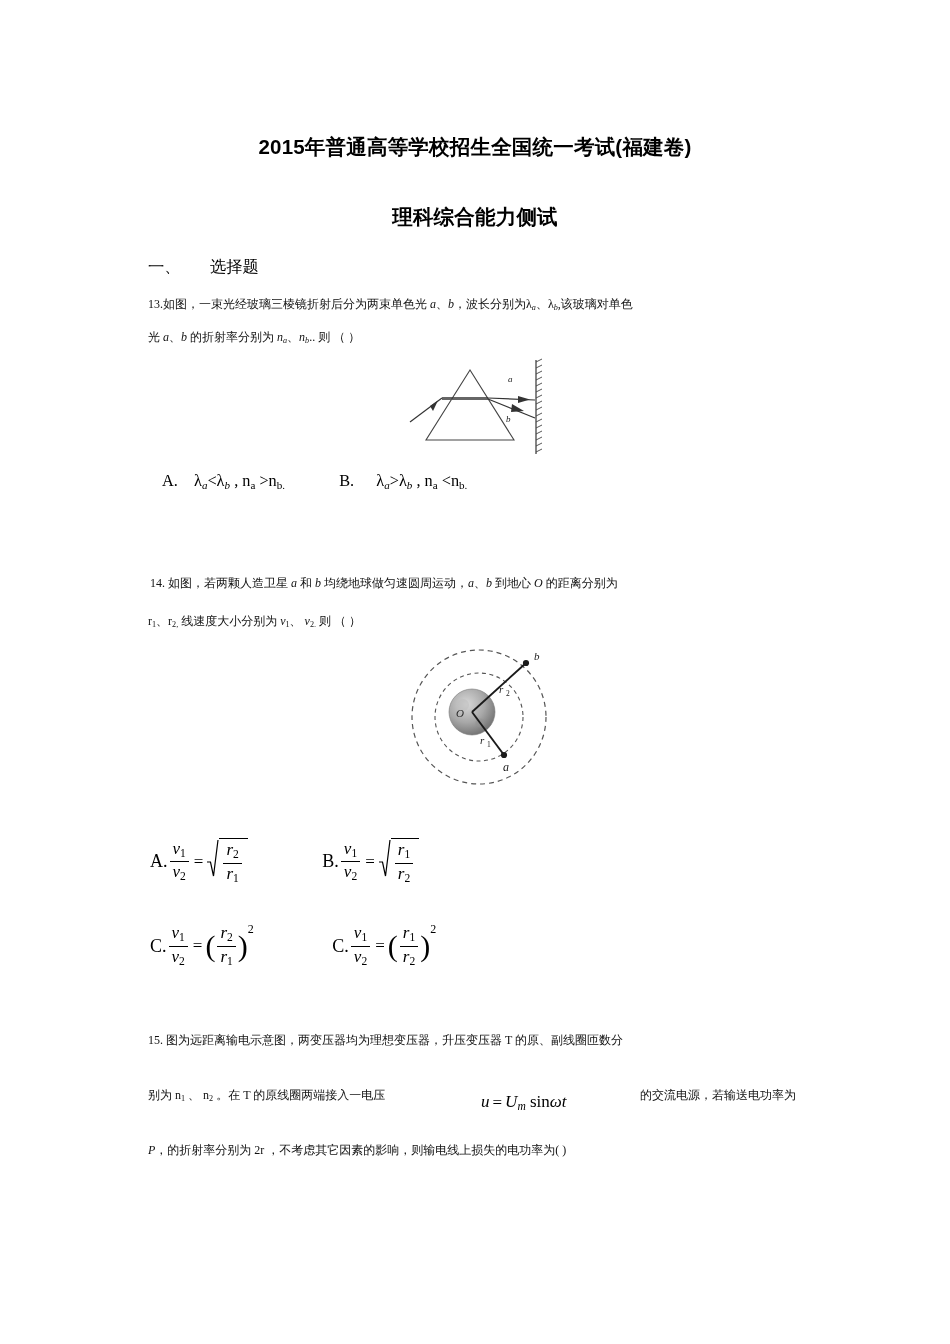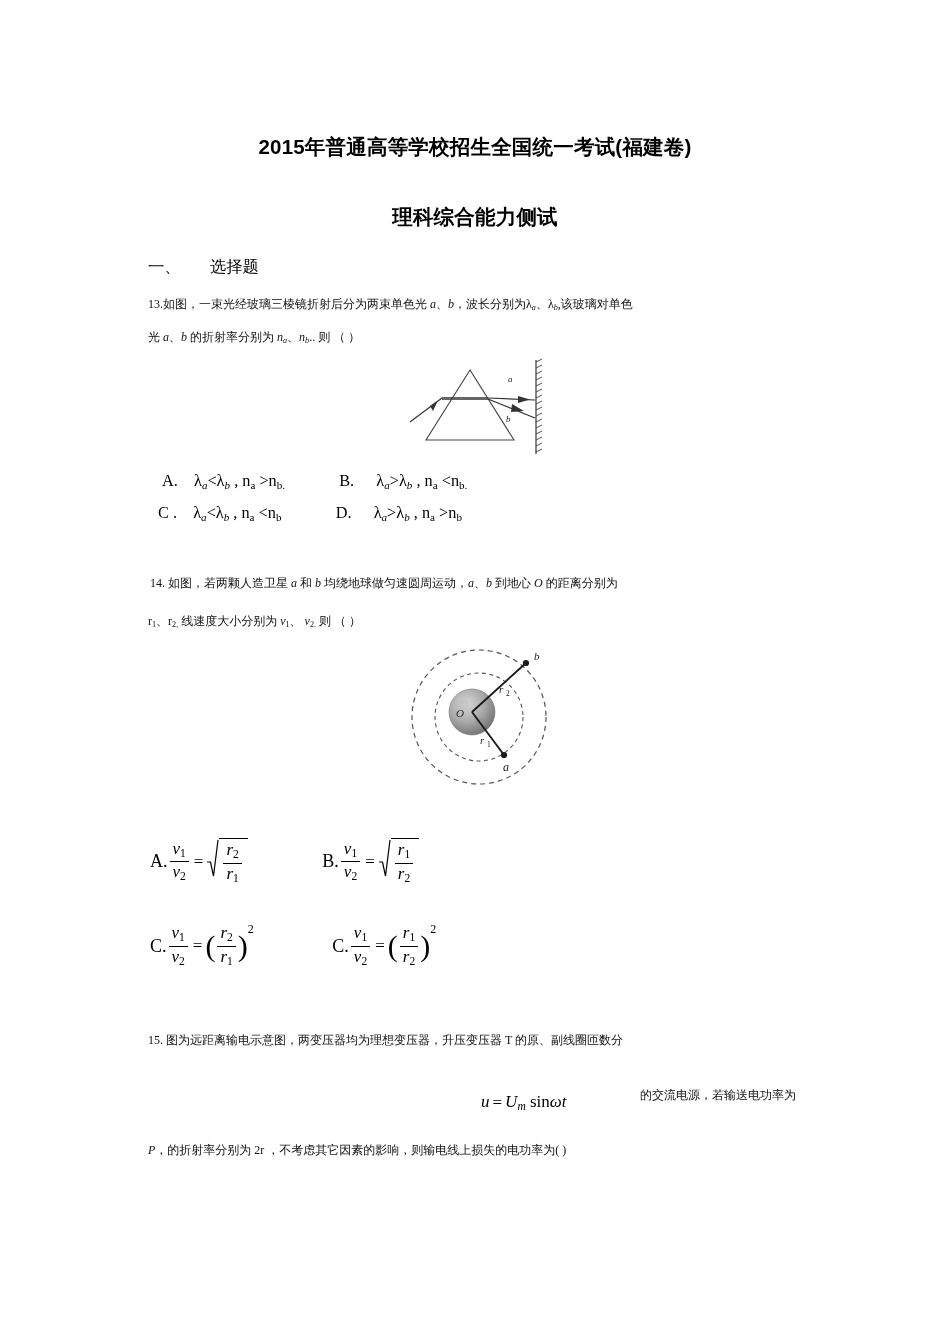--- a/index.html
+++ b/index.html
@@ -214,29 +214,20 @@
   <div class="choice-row" style="left:162px; top:471px;">
     <span>A.</span>
     <span style="display:inline-block;width:8px"></span>
     <span>λ<sub>a</sub>&lt;λ<sub>b</sub> , n<sub class="up">a</sub> &gt;n<sub class="up">b.</sub></span>
     <span class="choice-gap"></span>
     <span>B.</span>
     <span style="display:inline-block;width:14px"></span>
     <span>λ<sub>a</sub>&gt;λ<sub>b</sub> , n<sub class="up">a</sub> &lt;n<sub class="up">b.</sub></span>
   </div>
 
-  <div class="choice-row" style="left:158px; top:503px;">
-    <span>C .</span>
-    <span style="display:inline-block;width:8px"></span>
-    <span>λ<sub>a</sub>&lt;λ<sub>b</sub> , n<sub class="up">a</sub> &lt;n<sub class="up">b</sub></span>
-    <span class="choice-gap"></span>
-    <span>D.</span>
-    <span style="display:inline-block;width:14px"></span>
-    <span>λ<sub>a</sub>&gt;λ<sub>b</sub> , n<sub class="up">a</sub> &gt;n<sub class="up">b</sub></span>
-  </div>
 
   <div class="para" style="left:150px; top:573px;">
     <span>14.</span> 如图，若两颗人造卫星 <i>a</i> 和 <i>b</i> 均绕地球做匀速圆周运动，<i>a</i>、<i>b</i> 到地心 <i>O</i> 的距离分别为
   </div>
   <div class="para" style="left:148px; top:611px;">
     r<sub class="up">1</sub>、r<sub class="up">2,</sub> 线速度大小分别为 <i>v</i><sub class="up">1</sub>、 <i>v</i><sub class="up">2.</sub> 则 （  ）
   </div>
 
   <div class="figure" style="left:402px; top:645px; width:160px; height:155px;">
     <svg width="160" height="155" viewBox="0 0 160 155">
@@ -293,20 +284,23 @@
     <span style="display:inline-block;width:70px"></span>
     <span class="mathitem">
       <span class="opt-letter">C.</span><span class="frac"><span class="num"><i>v</i><sub class="up">1</sub></span><span class="den"><i>v</i><sub class="up">2</sub></span></span><span class="eq">=</span><span class="paren">(</span><span class="frac"><span class="num"><i>r</i><sub class="up">1</sub></span><span class="den"><i>r</i><sub class="up">2</sub></span></span><span class="paren">)</span><span class="mini-sup">2</span>
     </span>
   </div>
 
   <div class="para" style="left:148px; top:1030px;">
     <span>15.</span> <span>图为远距离输电示意图，两变压器均为理想变压器，升压变压器 T 的原、副线圈匝数分</span>
   </div>
 
+  <div class="para" style="left:148px; top:1085px;">
+    <span>别为 n</span><sub class="up">1</sub><span> 、 n</span><sub class="up">2</sub><span> 。在 T 的原线圈两端接入一电压</span>
+  </div>
 
   <div class="inline-formula" style="left:481px; top:1092px;">
     <i>u</i><span class="eq">=</span><i>U</i><sub>m</sub>&nbsp;<span>sin</span><i>ω</i><i>t</i>
   </div>
 
   <div class="para" style="left:640px; top:1085px;">
     <span>的交流电源，若输送电功率为</span>
   </div>
 
   <div class="para" style="left:148px; top:1140px;">

